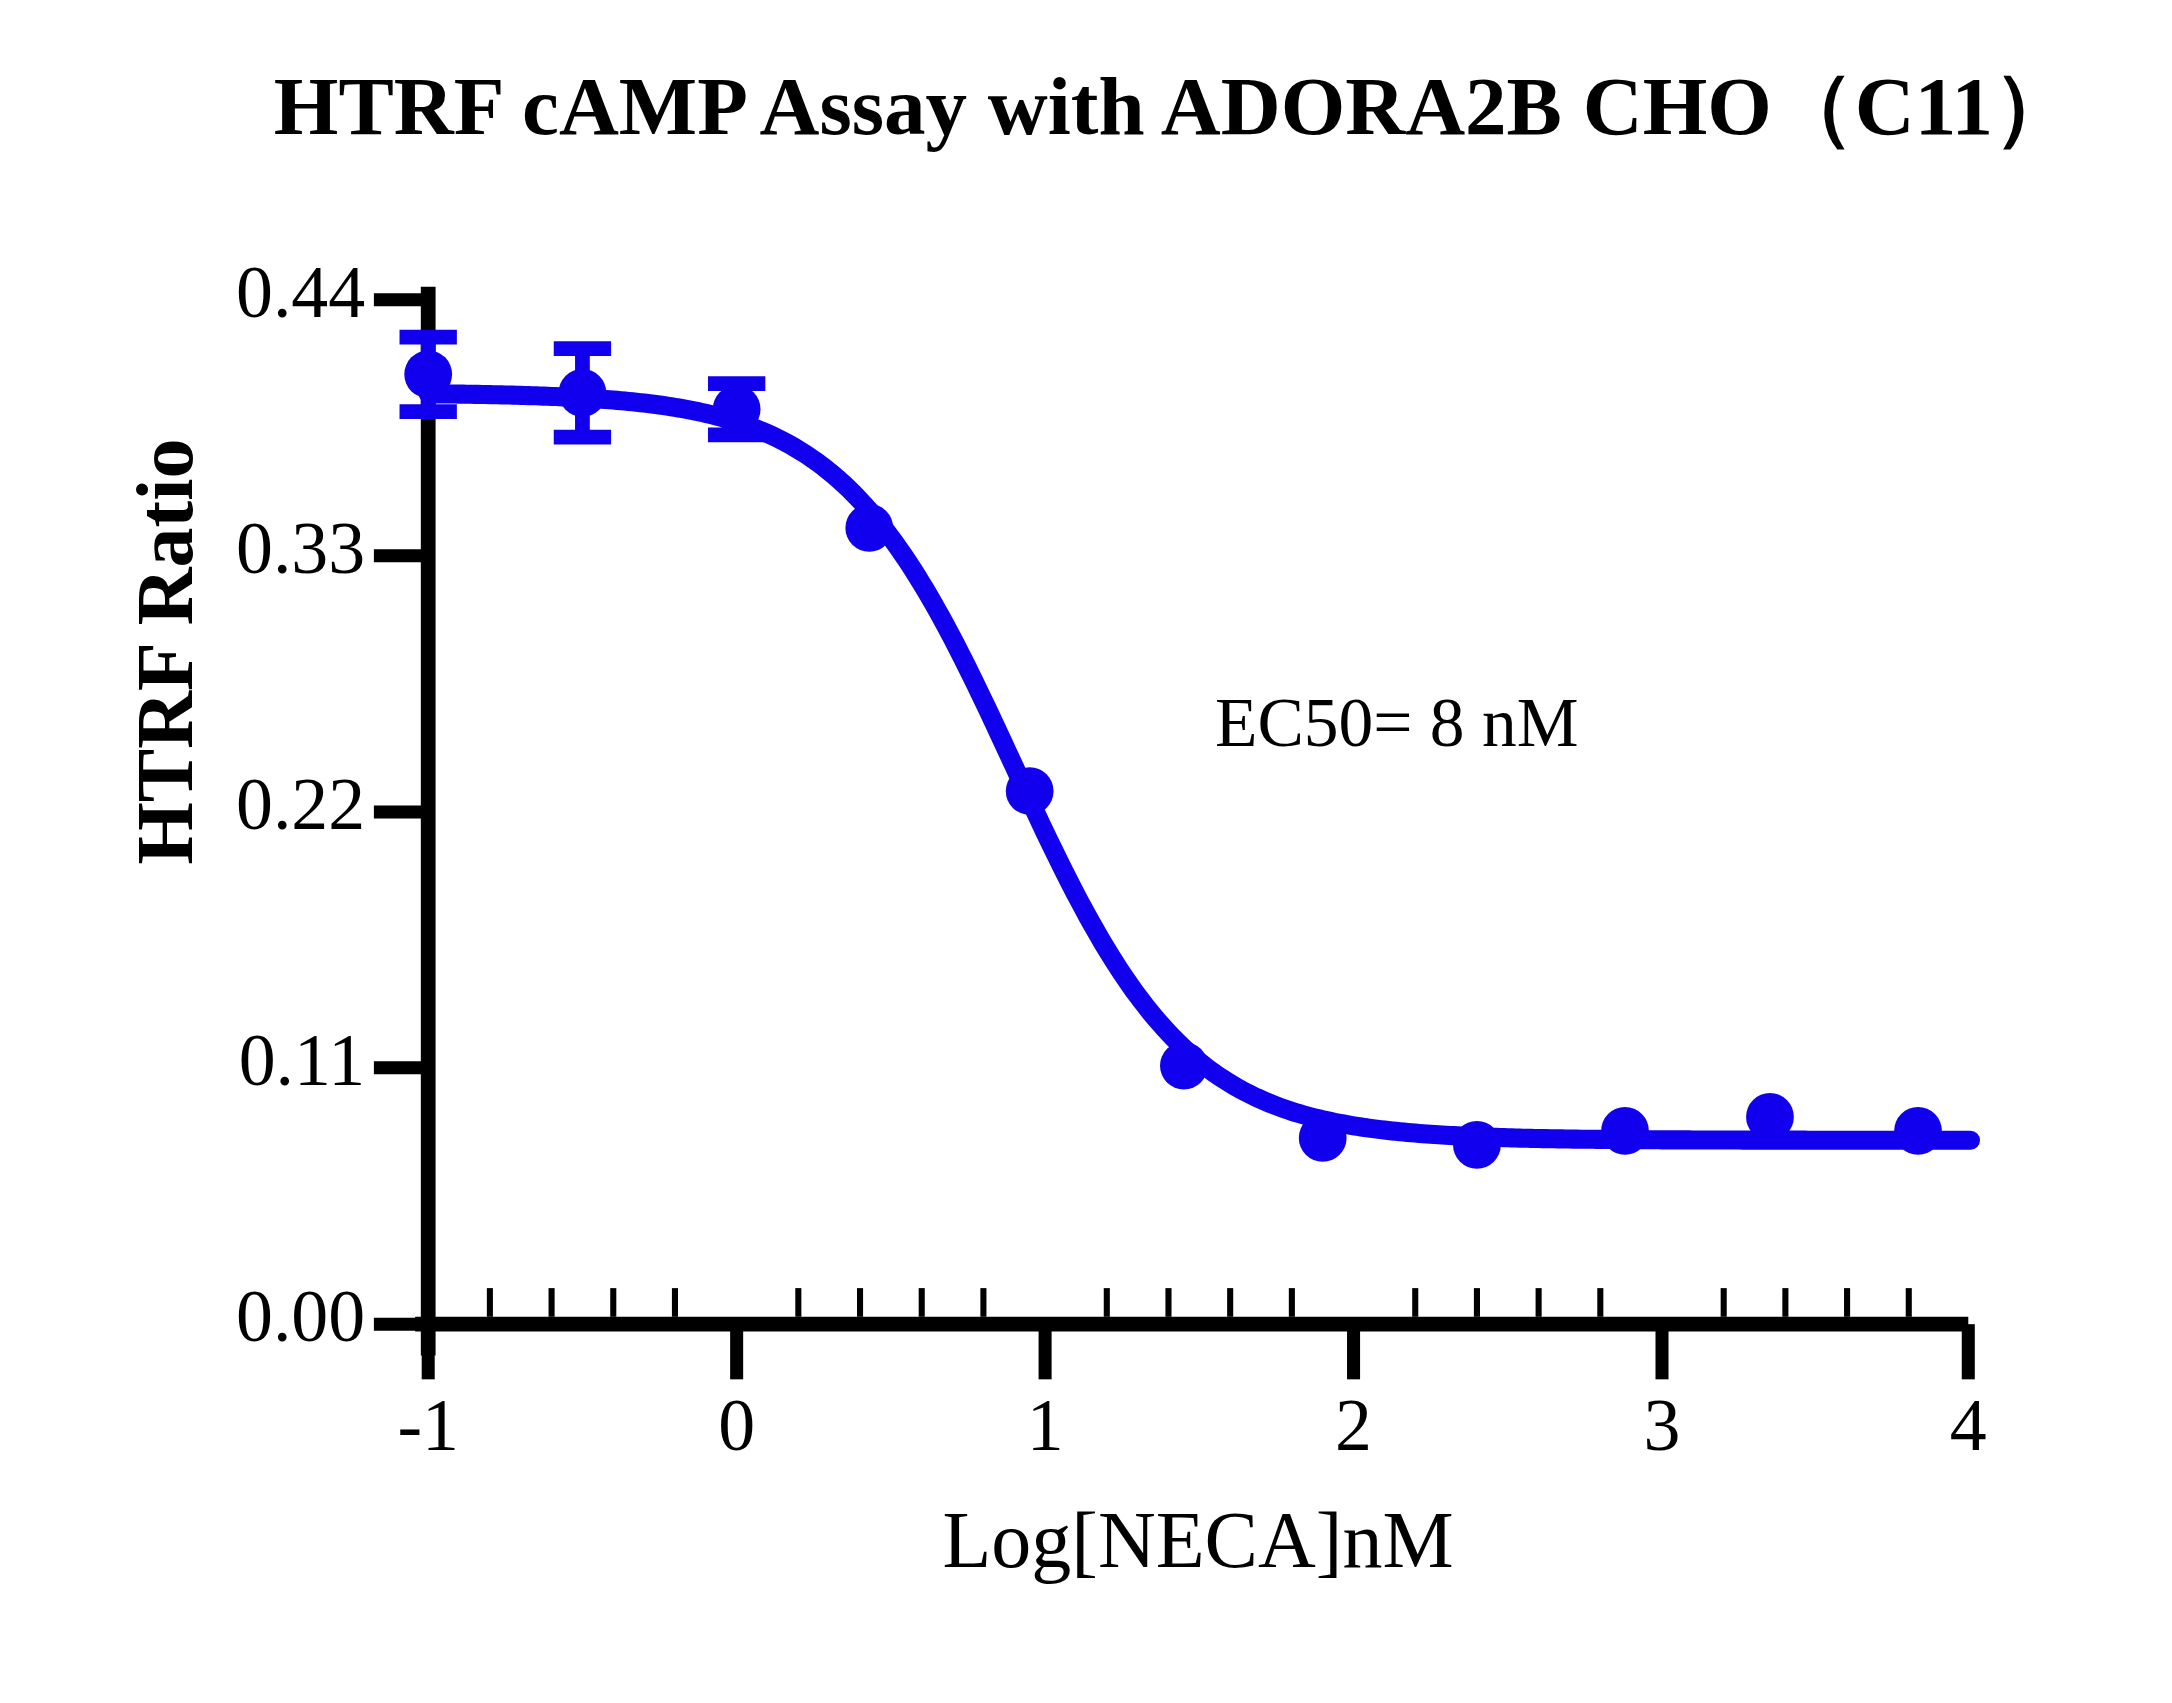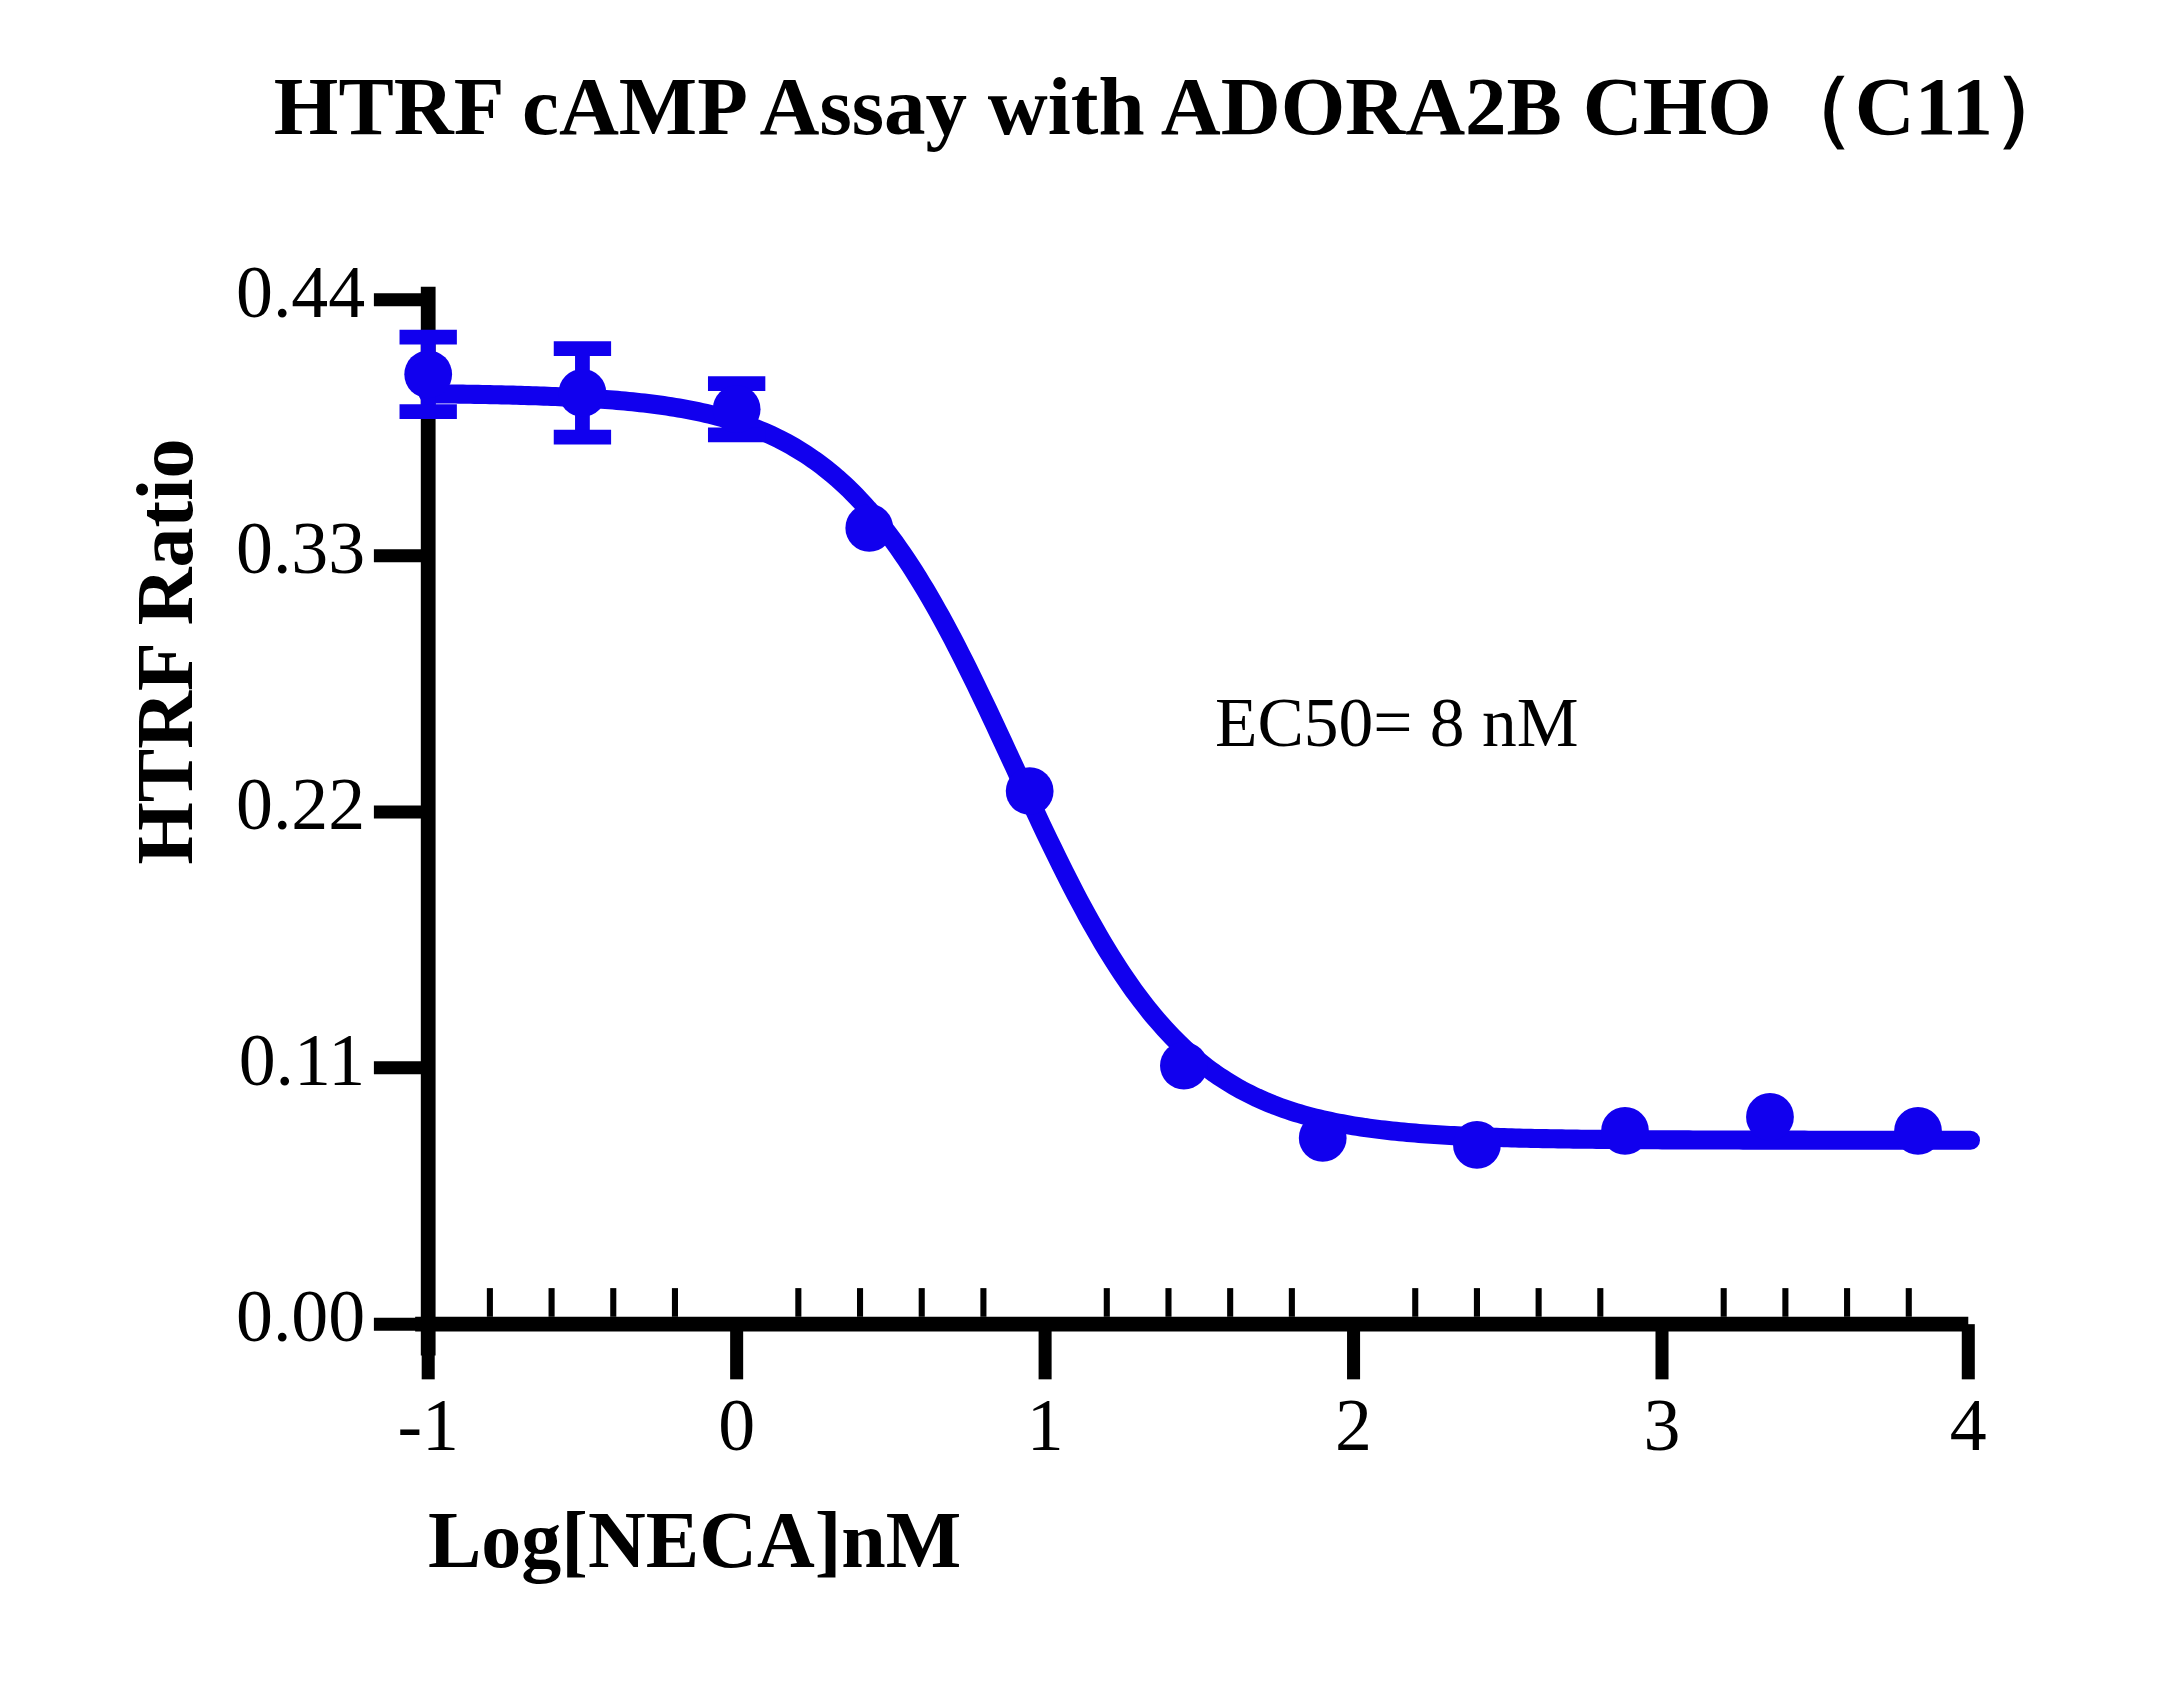--- a/index.html
+++ b/index.html
@@ -48,23 +48,23 @@
     color: #000000;
     white-space: nowrap;
     line-height: 130px;
   }
   
   #x-axis-title {
     position: absolute;
     left: 428px;
     top: 1495px;
     width: 1540px;
-    text-align: left;
+    text-align: center;
     font-size: 80px;
-    font-weight: bold;
+    font-weight: normal;
     color: #000000;
     white-space: nowrap;
   }
   
   #plot-svg {
     position: absolute;
     left: 0;
     top: 0;
   }
   .tick-label-y {

